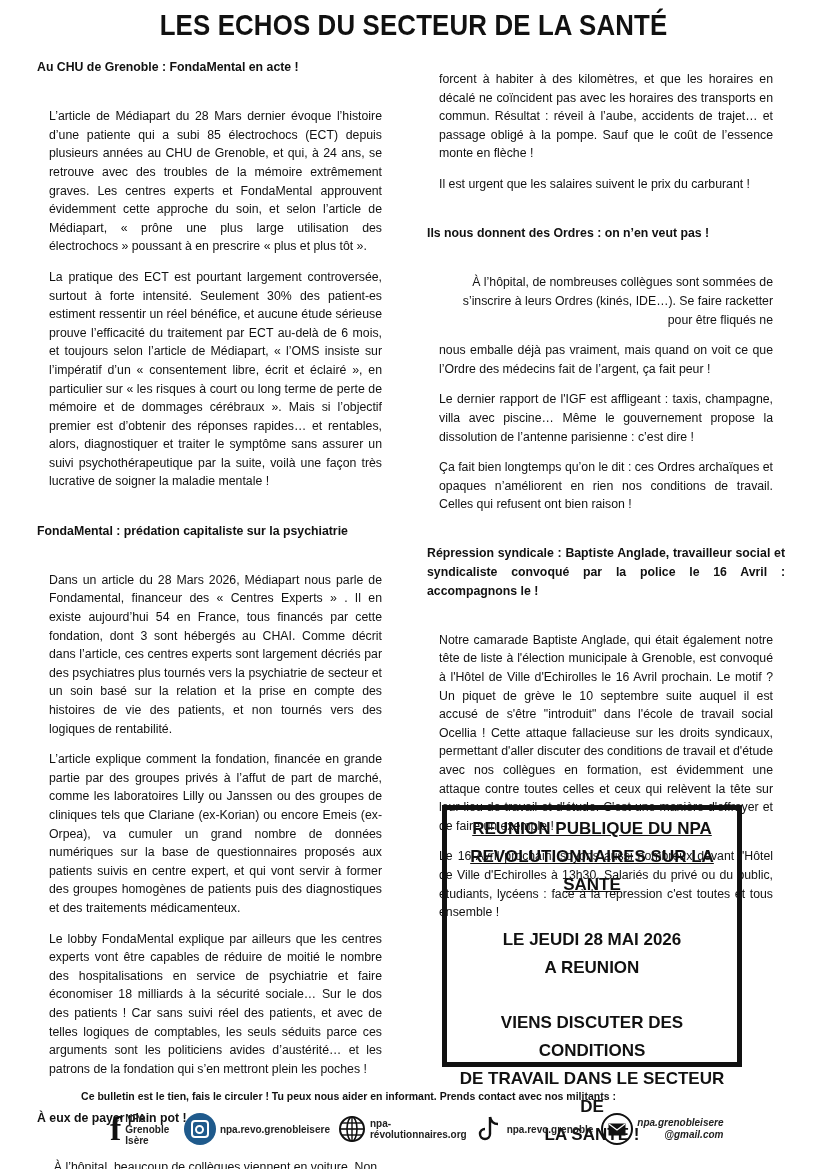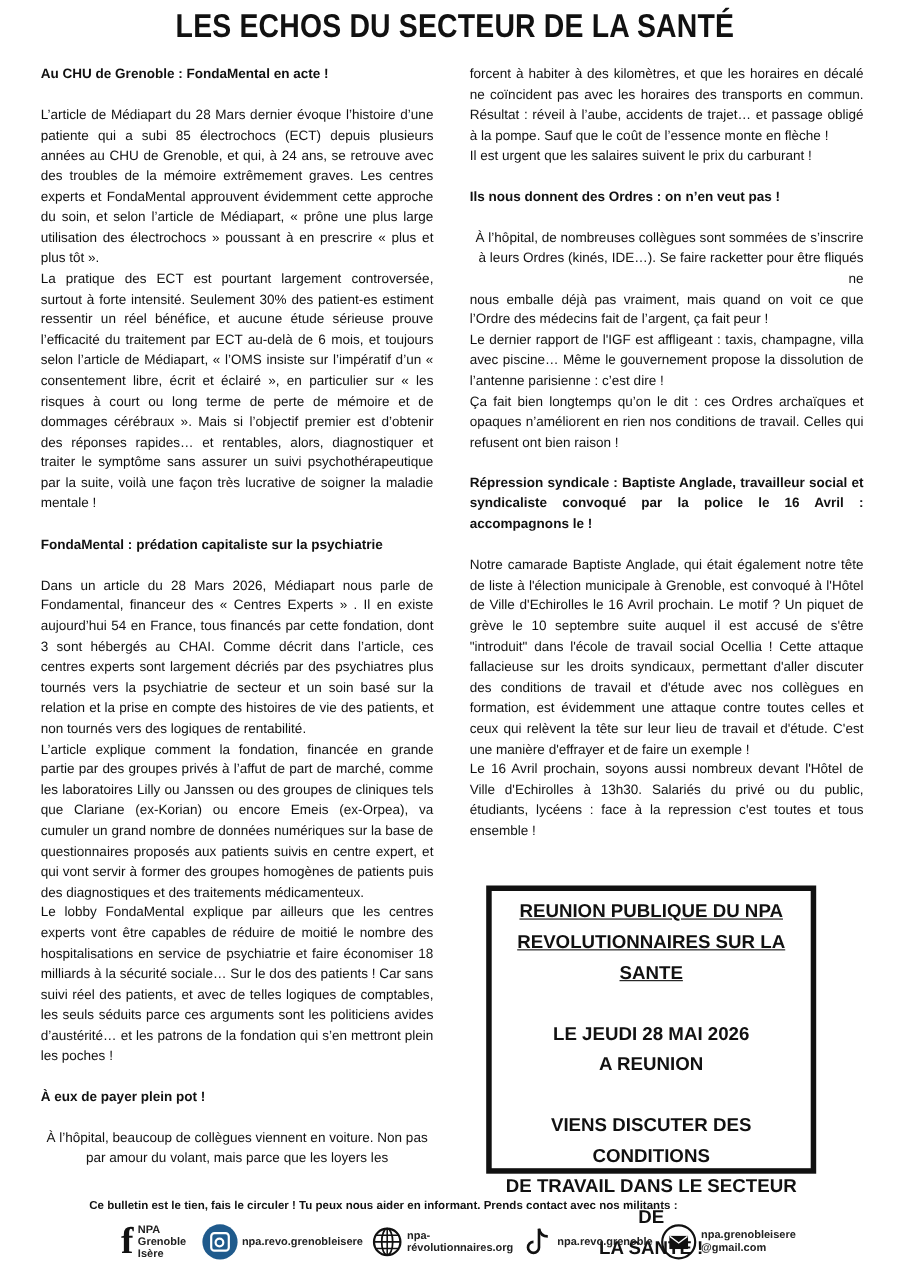--- a/index.html
+++ b/index.html
@@ -1,40 +1,40 @@
 <!DOCTYPE html>
 <html><head>
 <meta charset="utf-8">
 <style>
   html, body { margin: 0; padding: 0; background: #ffffff; }
   body { width: 827px; height: 1169px; position: relative; overflow: hidden; color: #111; font-family: "Liberation Sans", sans-serif; }
   .title { position: absolute; top: 8px; left: 0; width: 827px; text-align: center; font-family: "Liberation Sans", sans-serif; font-weight: bold; font-size: 30px; letter-spacing: 0.2px; transform: scaleX(0.86); transform-origin: center; }
   .col { position: absolute; top: 58px; font-size: 12.3px; line-height: 18.6px; text-align: justify; }
   .col-left { left: 37px; width: 357px; }
   .col-right { left: 427px; width: 358px; top: 58px; }
-  .col p { margin: 0; }
+  .col p { margin: 12px; }
   .col h2 { margin: 0; font-size: 12.3px; font-weight: bold; line-height: 18.6px; }
   .gap { height: 18.6px; }
   .box { position: absolute; left: 442px; top: 805px; width: 300px; height: 262px; border: 5px solid #111; box-sizing: border-box; text-align: center; font-weight: bold; font-size: 17px; line-height: 28px; }
   .box .u { text-decoration: underline; }
   .box .inner { padding-top: 5px; }
   .box .sp { height: 27px; }
   .footer-line { position: absolute; top: 1090px; left: 0; width: 697px; text-align: center; font-size: 10.5px; font-weight: bold; }
   .footer-icons { position: absolute; top: 1106px; left: 110px; width: 620px; height: 46px; display: flex; align-items: center; }
   .fi { display: flex; align-items: center; margin-right: 8px; }
   .fi-label { font-size: 10px; font-weight: bold; color: #222; }
   .ic { display: inline-flex; align-items: center; justify-content: center; margin-right: 4px; }
   .ic-fb { font-size: 34px; font-weight: bold; font-family: "Liberation Serif", serif; width: 18px; }
   .ic-ig { width: 32px; height: 32px; border-radius: 50%; background: #1f5a8c; }
   .ic-ig .sq { width: 14px; height: 14px; border: 2px solid #fff; border-radius: 4px; position: relative; }
   .ic-ig .sq::after { content: ""; position: absolute; width: 5px; height: 5px; border: 2px solid #fff; border-radius: 50%; left: 2.5px; top: 2.5px; }
   .ic-globe { width: 28px; height: 28px; }
   .ic-tt { width: 28px; height: 30px; }
   .ic-mail { width: 32px; height: 32px; border: 2px solid #111; border-radius: 50%; box-sizing: border-box; }
-  .mail-two { line-height: 12px; text-align: left; }
+  .mail-two { line-height: 12px; text-align: right; font-style: italic; }
 </style>
 </head>
 <body>
 
 <div class="title">LES ECHOS DU SECTEUR DE LA SANTÉ</div>
 
 <div class="col col-left">
   <h2>Au CHU de Grenoble : FondaMental en acte !</h2>
   <div class="gap"></div>
   <p>L’article de Médiapart du 28 Mars dernier évoque l’histoire d’une patiente qui a subi 85 électrochocs (ECT) depuis plusieurs années au CHU de Grenoble, et qui, à 24 ans,  se retrouve avec des troubles de la mémoire extrêmement graves. Les centres experts et FondaMental approuvent évidemment cette approche du soin, et selon l’article de Médiapart, « prône une plus large utilisation des électrochocs » poussant à en prescrire « plus et plus tôt ».</p>

